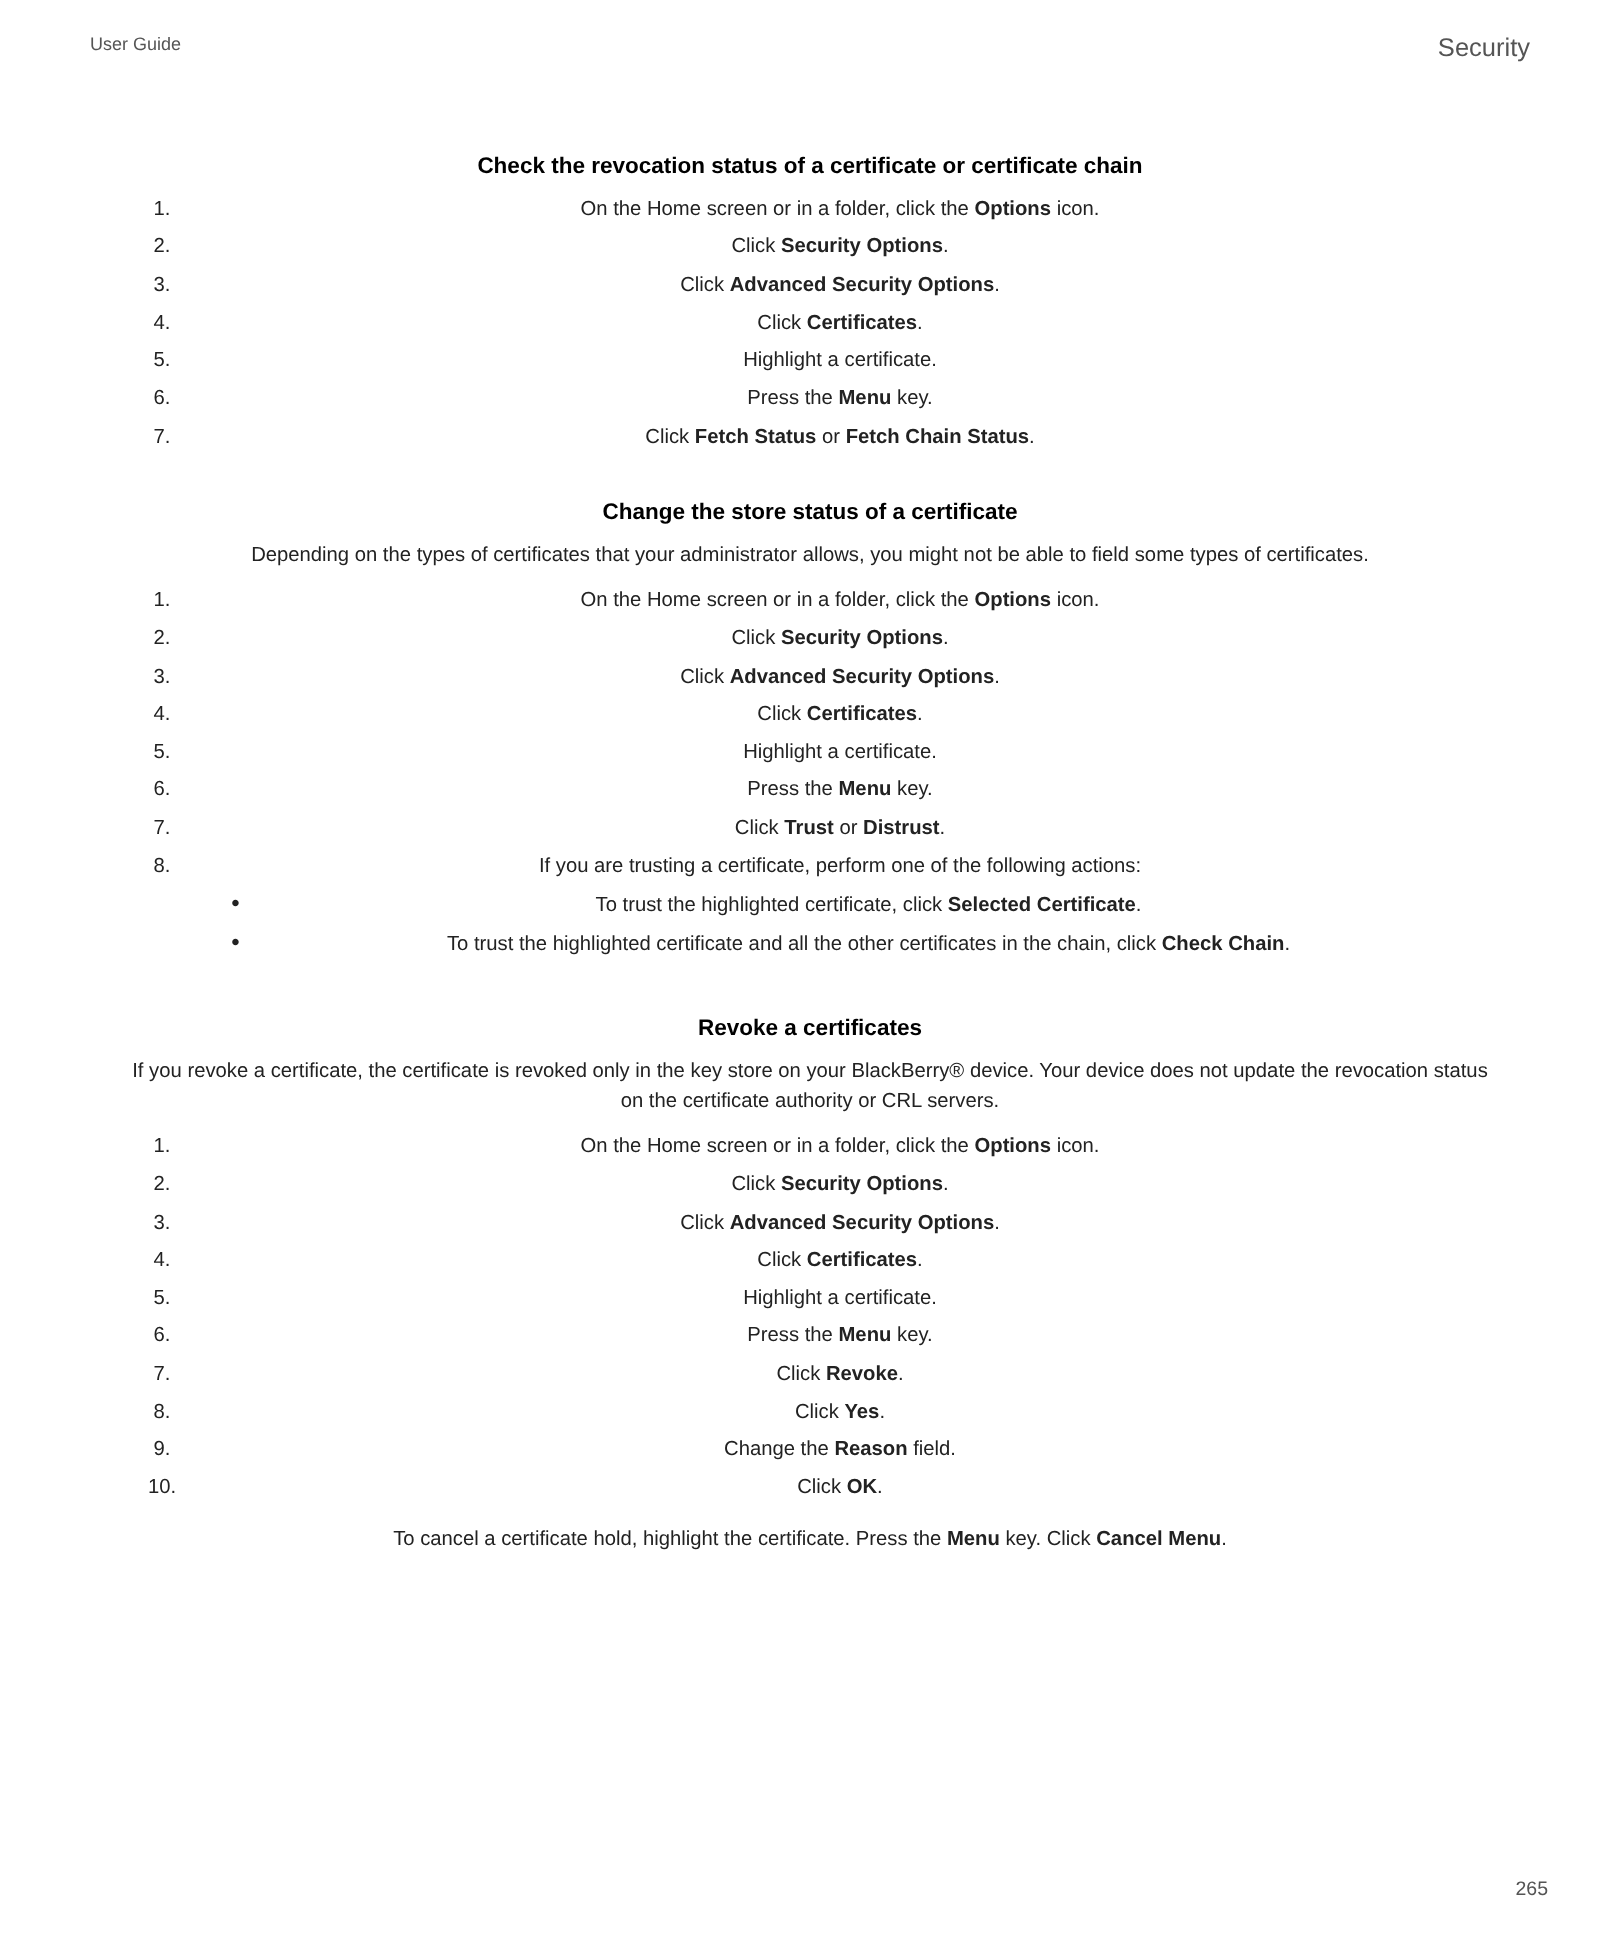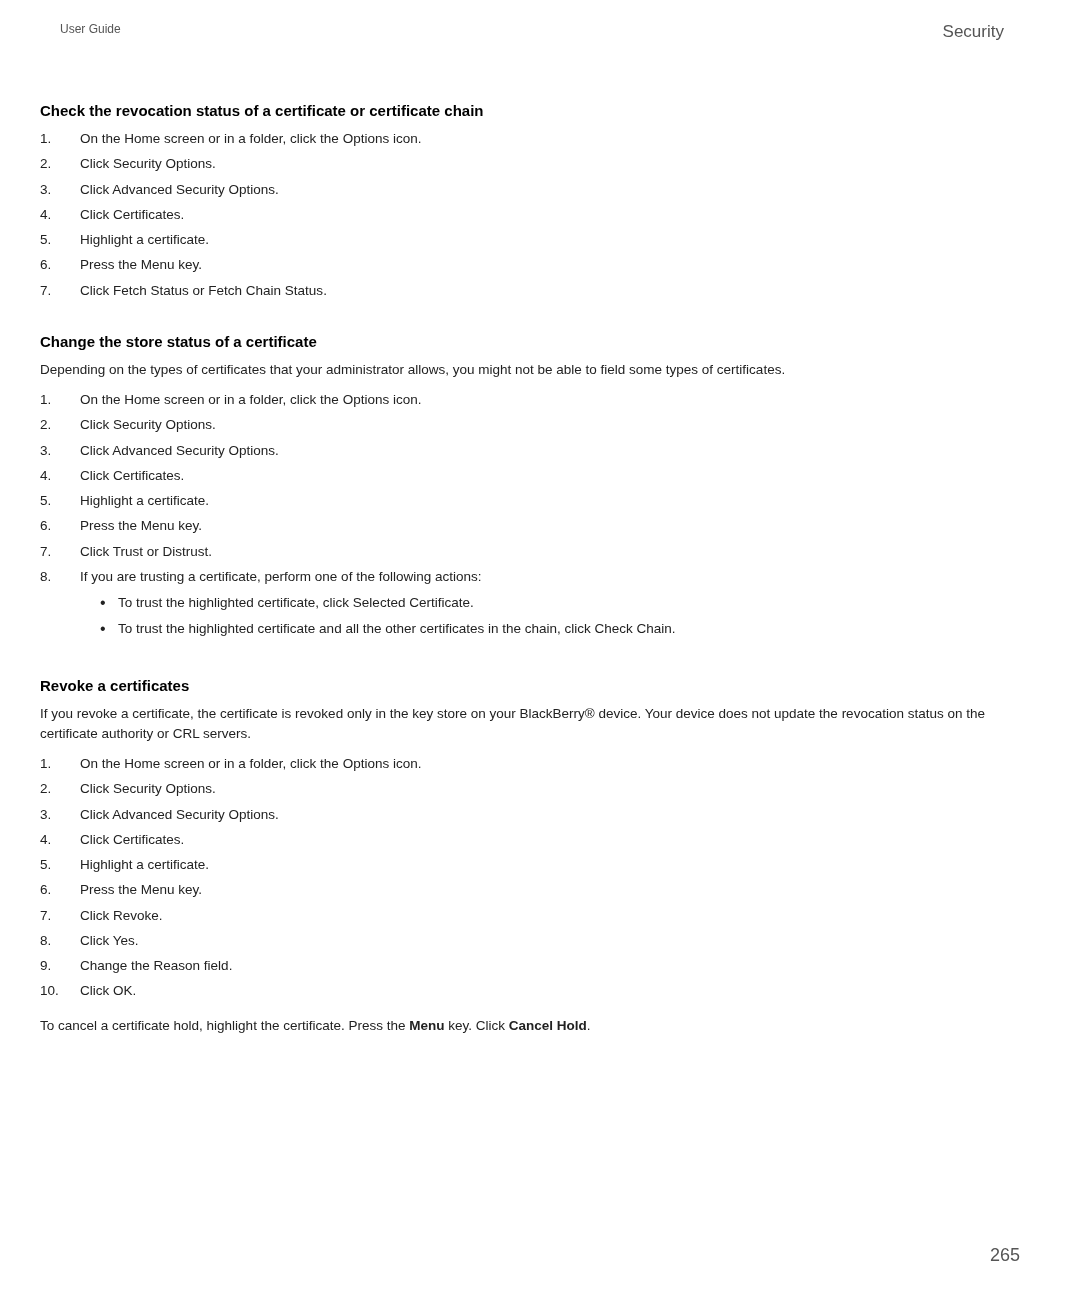--- a/index.html
+++ b/index.html
@@ -15,37 +15,38 @@
       font-family: Arial, Helvetica, sans-serif;
       font-size: 14px;
       color: #000000;
       position: relative;
     }
 
     .page-header {
       display: flex;
       justify-content: space-between;
       align-items: flex-start;
-      padding: 22px 76px 0 60px;
+      padding: 22px 60px 0 60px;
       margin-bottom: 60px;
     }
 
     .header-left {
       font-size: 12px;
       color: #555;
     }
 
     .header-right {
       font-size: 17px;
       color: #555;
       text-align: center;
     }
 
     .content {
-      padding: 0 40px;
+      padding: 0 88px;
+      text-align: center;
     }
 
     .section {
       margin-bottom: 32px;
     }
 
     .section-title {
       font-size: 15px;
       font-weight: bold;
       color: #000;
@@ -78,21 +79,21 @@
       min-width: 40px;
       font-size: 13.5px;
       color: #222;
     }
 
     .step-text {
       flex: 1;
     }
 
     .step-text b {
-      font-weight: normal;
+      font-weight: bold;
     }
 
     .bullet-list {
       list-style: none;
       padding: 0;
       margin: 6px 0 0 20px;
     }
 
     .bullet-list li {
       display: flex;
@@ -115,22 +116,22 @@
     .note-text {
       font-size: 13.5px;
       color: #222;
       margin-top: 14px;
       line-height: 1.5;
     }
 
     .page-footer {
       position: absolute;
       bottom: 30px;
-      right: 60px;
-      font-size: 18px;
+      right: 48px;
+      font-size: 13px;
       color: #555;
     }
   </style>
 </head>
 <body>
 
 <div class="page-header">
   <span class="header-left">User Guide</span>
   <span class="header-right">Security</span>
 </div>
@@ -259,20 +260,20 @@
       </li>
       <li>
         <span class="step-number">9.</span>
         <span class="step-text">Change the <b>Reason</b> field.</span>
       </li>
       <li>
         <span class="step-number">10.</span>
         <span class="step-text">Click <b>OK</b>.</span>
       </li>
     </ol>
-    <p class="note-text">To cancel a certificate hold, highlight the certificate. Press the <b>Menu</b> key. Click <b>Cancel Hold</b>.</p>
+    <p class="note-text">To cancel a certificate hold, highlight the certificate. Press the <b>Menu</b> key. Click <b>Cancel Menu</b>.</p>
   </div>
 
 </div>
 
 <div class="page-footer">
   <span>265</span>
 </div>
 
 </body></html>

